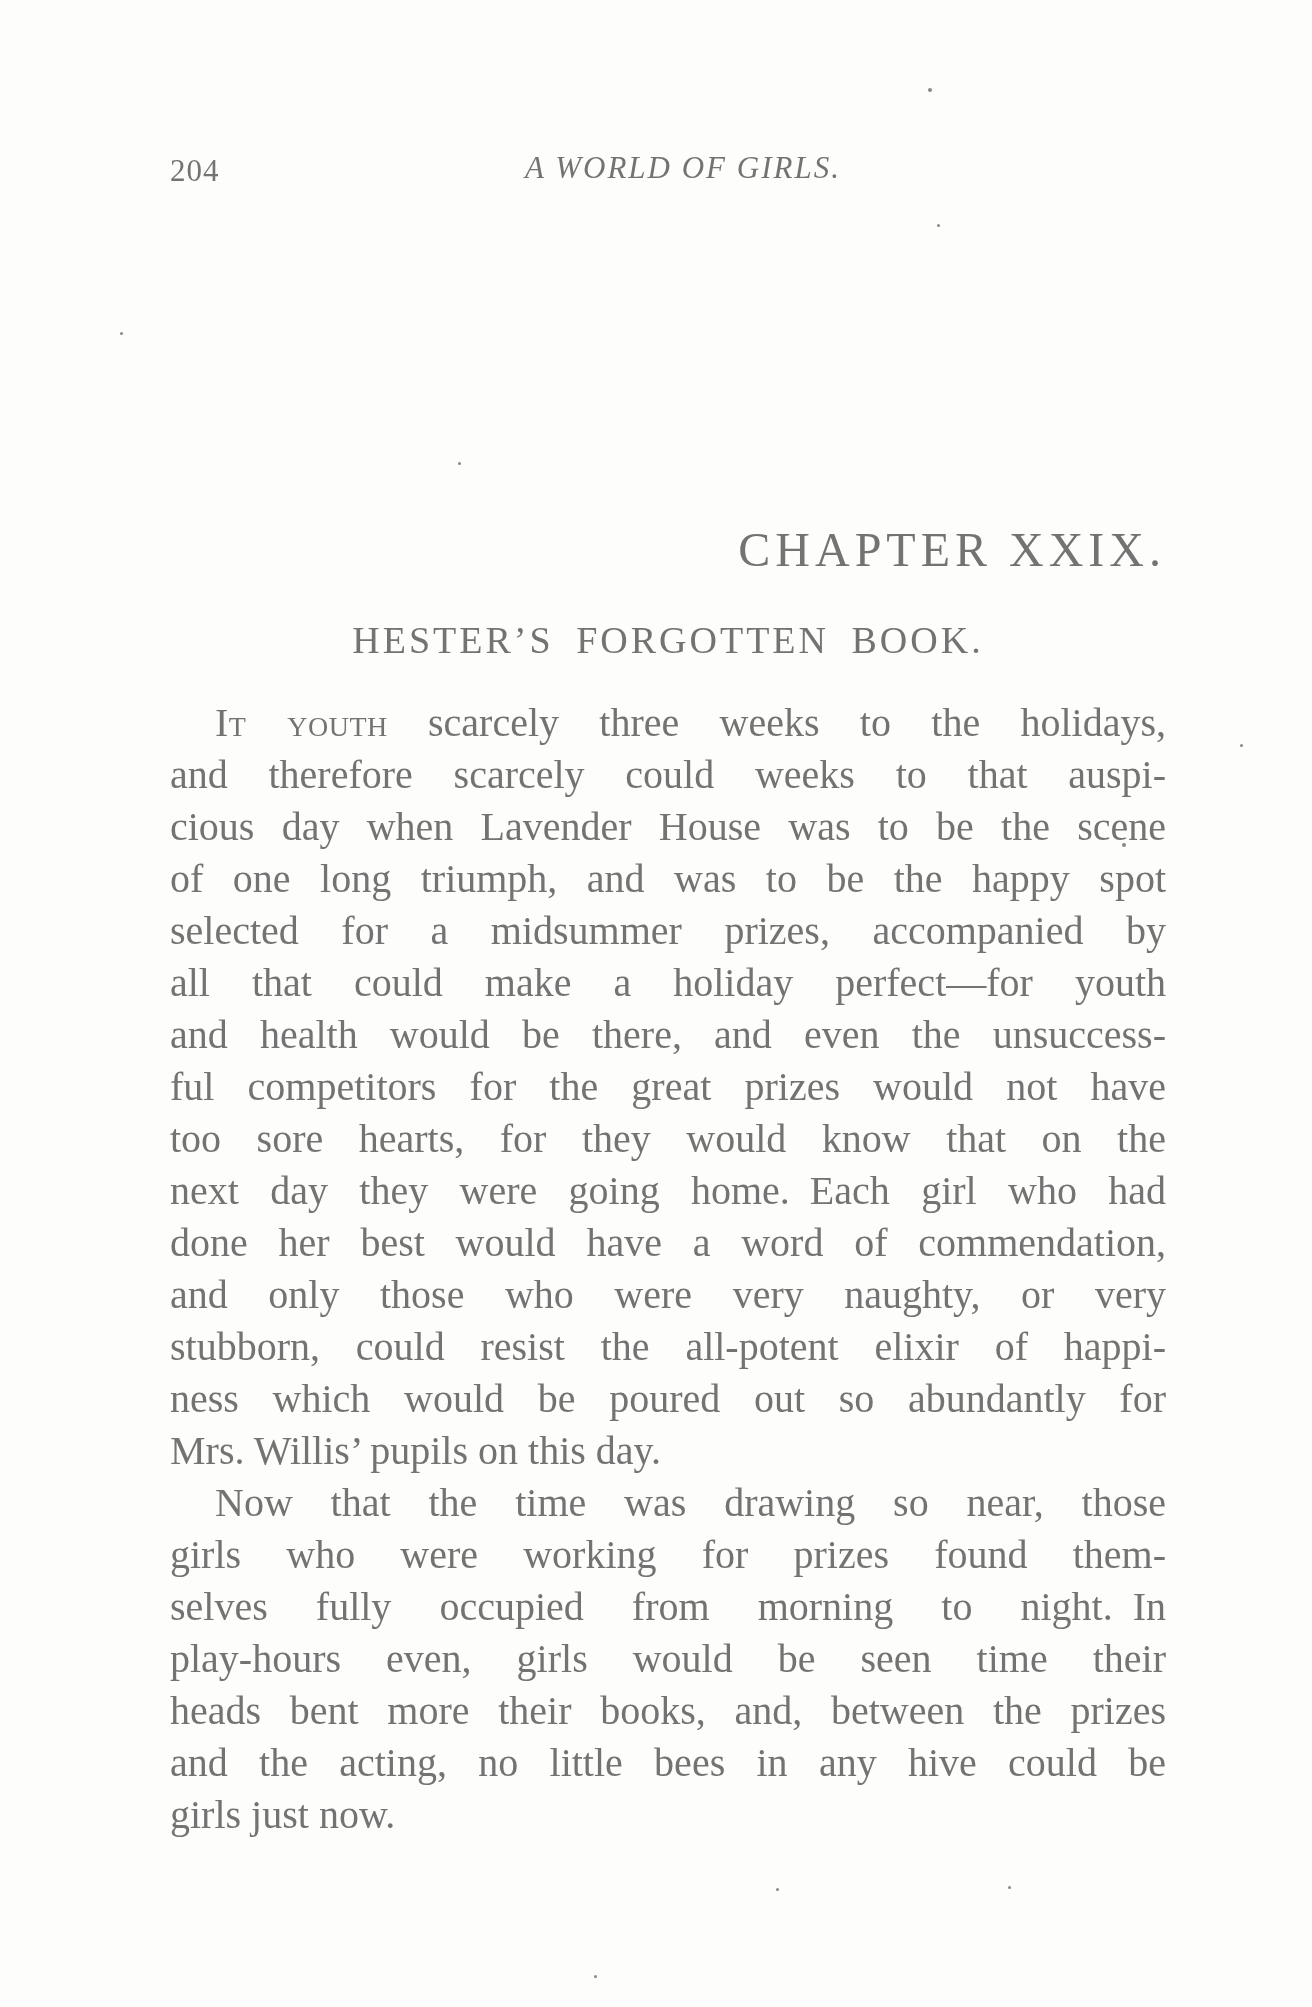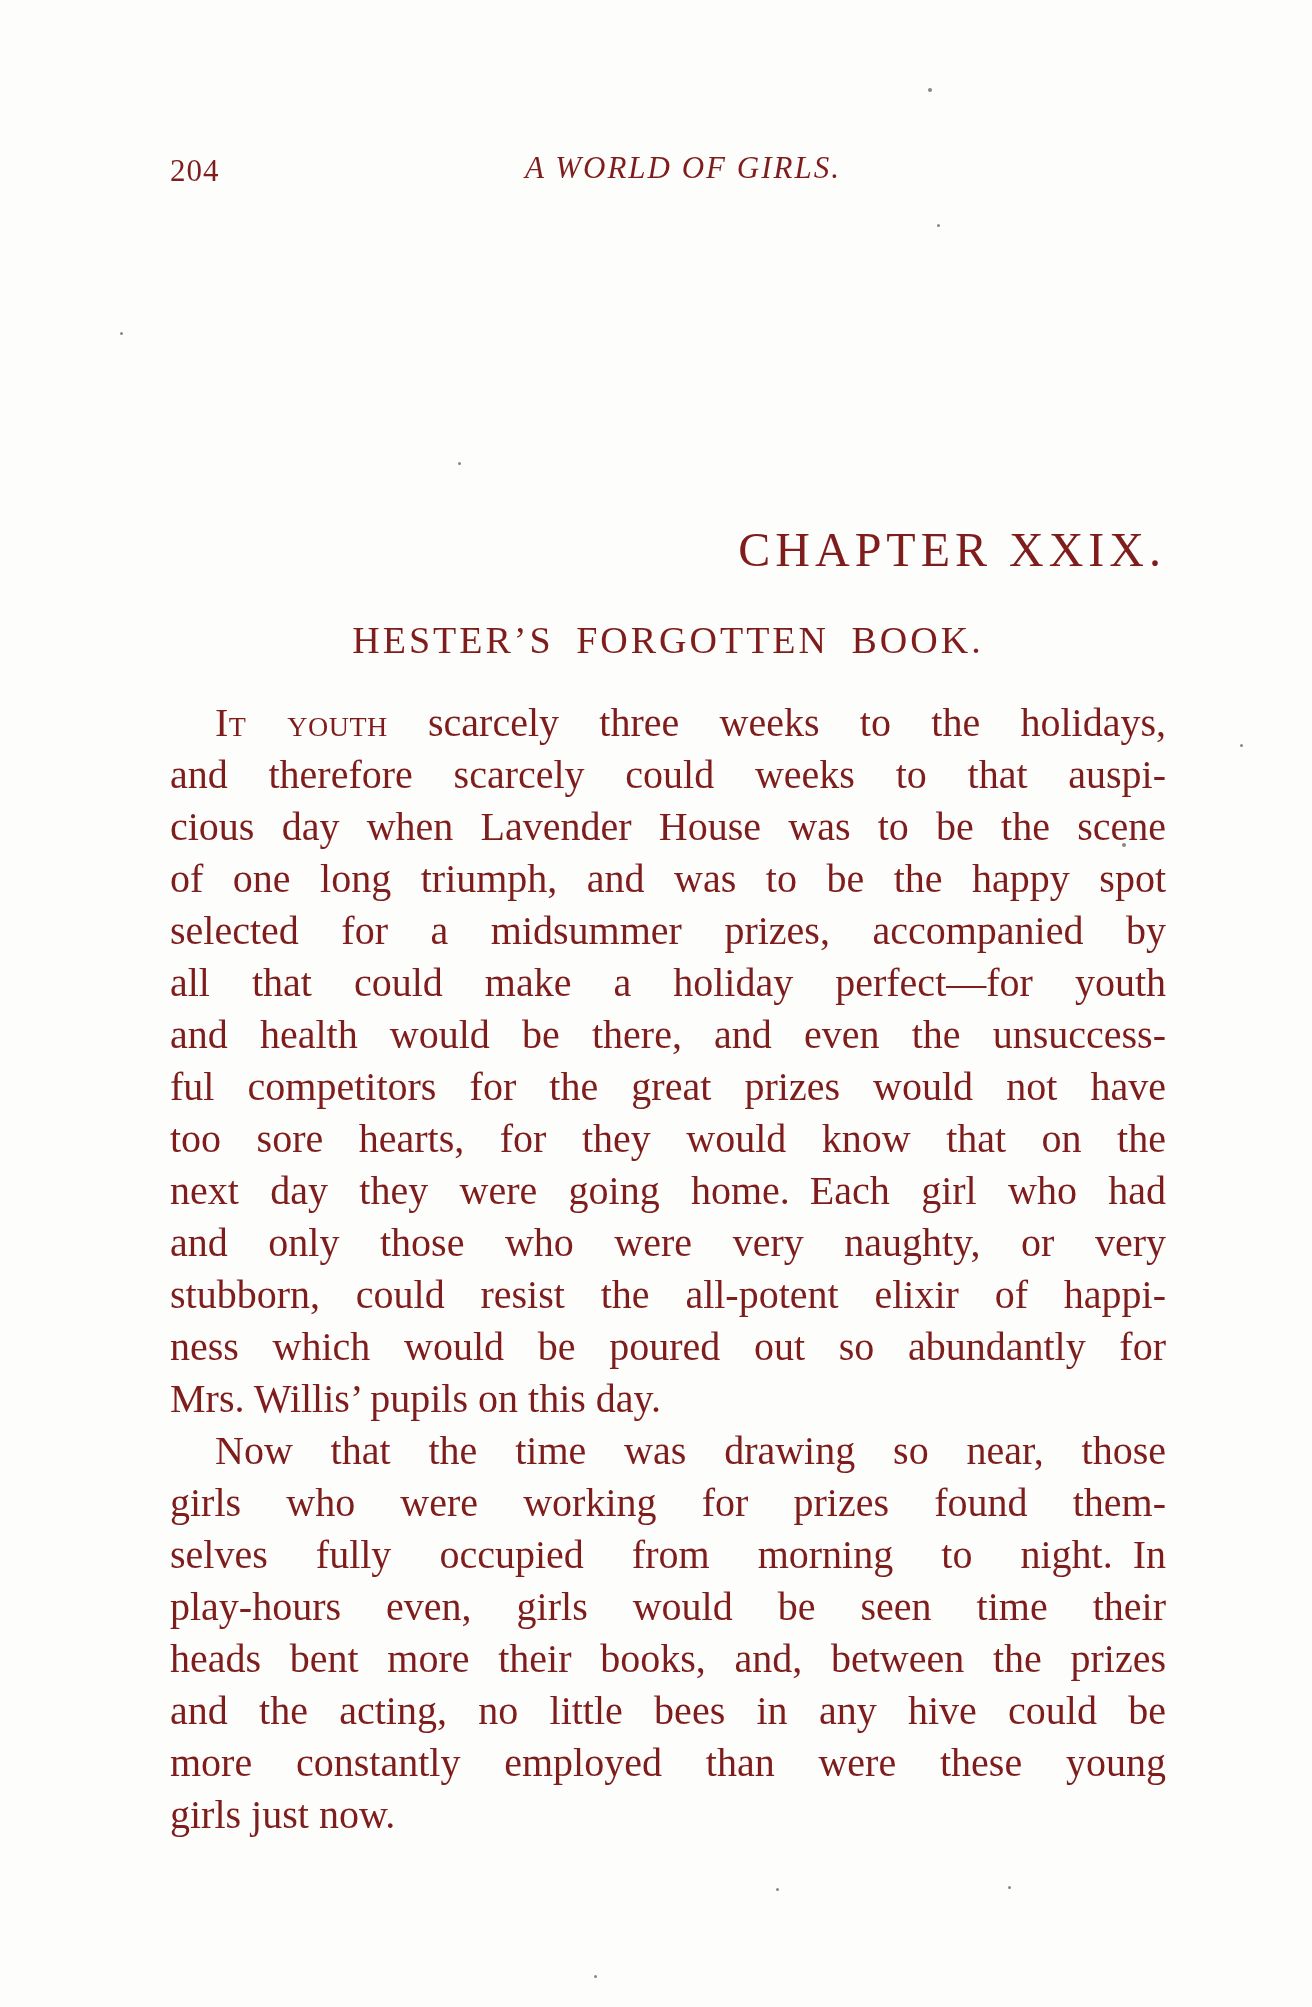--- a/index.html
+++ b/index.html
@@ -6,21 +6,21 @@
   html, body { width: 1312px; }
   body {
     width: 1312px; height: 2007px;
     background: #ffffff;
     font-family: "Liberation Serif", "DejaVu Serif", serif;
   }
   .page {
     position: relative;
     width: 1312px; height: 2007px;
     background: #fdfdfb;
-    color: #7f1d1d;
+    color: #737373;
     overflow: hidden;
     padding-left: 44px;
   }
   .running-head {
     position: absolute;
     top: 150px; left: 170px; width: 996px; height: 42px;
     font-size: 31px;
   }
   .page-number {
     position: absolute; left: 0; top: 3px;
@@ -89,33 +89,33 @@
         <div class="line first"><span class="smallcaps">It youth</span> scarcely three weeks to the holidays,</div>
         <div class="line">and therefore scarcely could weeks to that auspi-</div>
         <div class="line">cious day when Lavender House was to be the scene</div>
         <div class="line">of one long triumph, and was to be the happy spot</div>
         <div class="line">selected for a midsummer prizes, accompanied by</div>
         <div class="line">all that could make a holiday perfect—for youth</div>
         <div class="line">and health would be there, and even the unsuccess-</div>
         <div class="line">ful competitors for the great prizes would not have</div>
         <div class="line">too sore hearts, for they would know that on the</div>
         <div class="line">next day they were going home. Each girl who had</div>
+        <div class="line">done her best would have a word of commendation,</div>
         <div class="line">and only those who were very naughty, or very</div>
         <div class="line">stubborn, could resist the all-potent elixir of happi-</div>
         <div class="line">ness which would be poured out so abundantly for</div>
         <div class="line last">Mrs. Willis’ pupils on this day.</div>
       </div>
       <div class="paragraph">
         <div class="line first">Now that the time was drawing so near, those</div>
         <div class="line">girls who were working for prizes found them-</div>
         <div class="line">selves fully occupied from morning to night. In</div>
         <div class="line">play-hours even, girls would be seen time their</div>
         <div class="line">heads bent more their books, and, between the prizes</div>
         <div class="line">and the acting, no little bees in any hive could be</div>
-        <div class="line">more constantly employed than were these young</div>
         <div class="line last">girls just now.</div>
       </div>
     </main>
 
 <div class="speck" style="left: 928px; top: 88px; width: 4px; height: 4px;"></div>
     <div class="speck" style="left: 937px; top: 224px; width: 3px; height: 3px;"></div>
     <div class="speck" style="left: 120px; top: 332px; width: 3px; height: 3px;"></div>
     <div class="speck" style="left: 458px; top: 462px; width: 3px; height: 3px;"></div>
     <div class="speck" style="left: 1122px; top: 843px; width: 4px; height: 4px;"></div>
     <div class="speck" style="left: 1240px; top: 744px; width: 3px; height: 3px;"></div>

